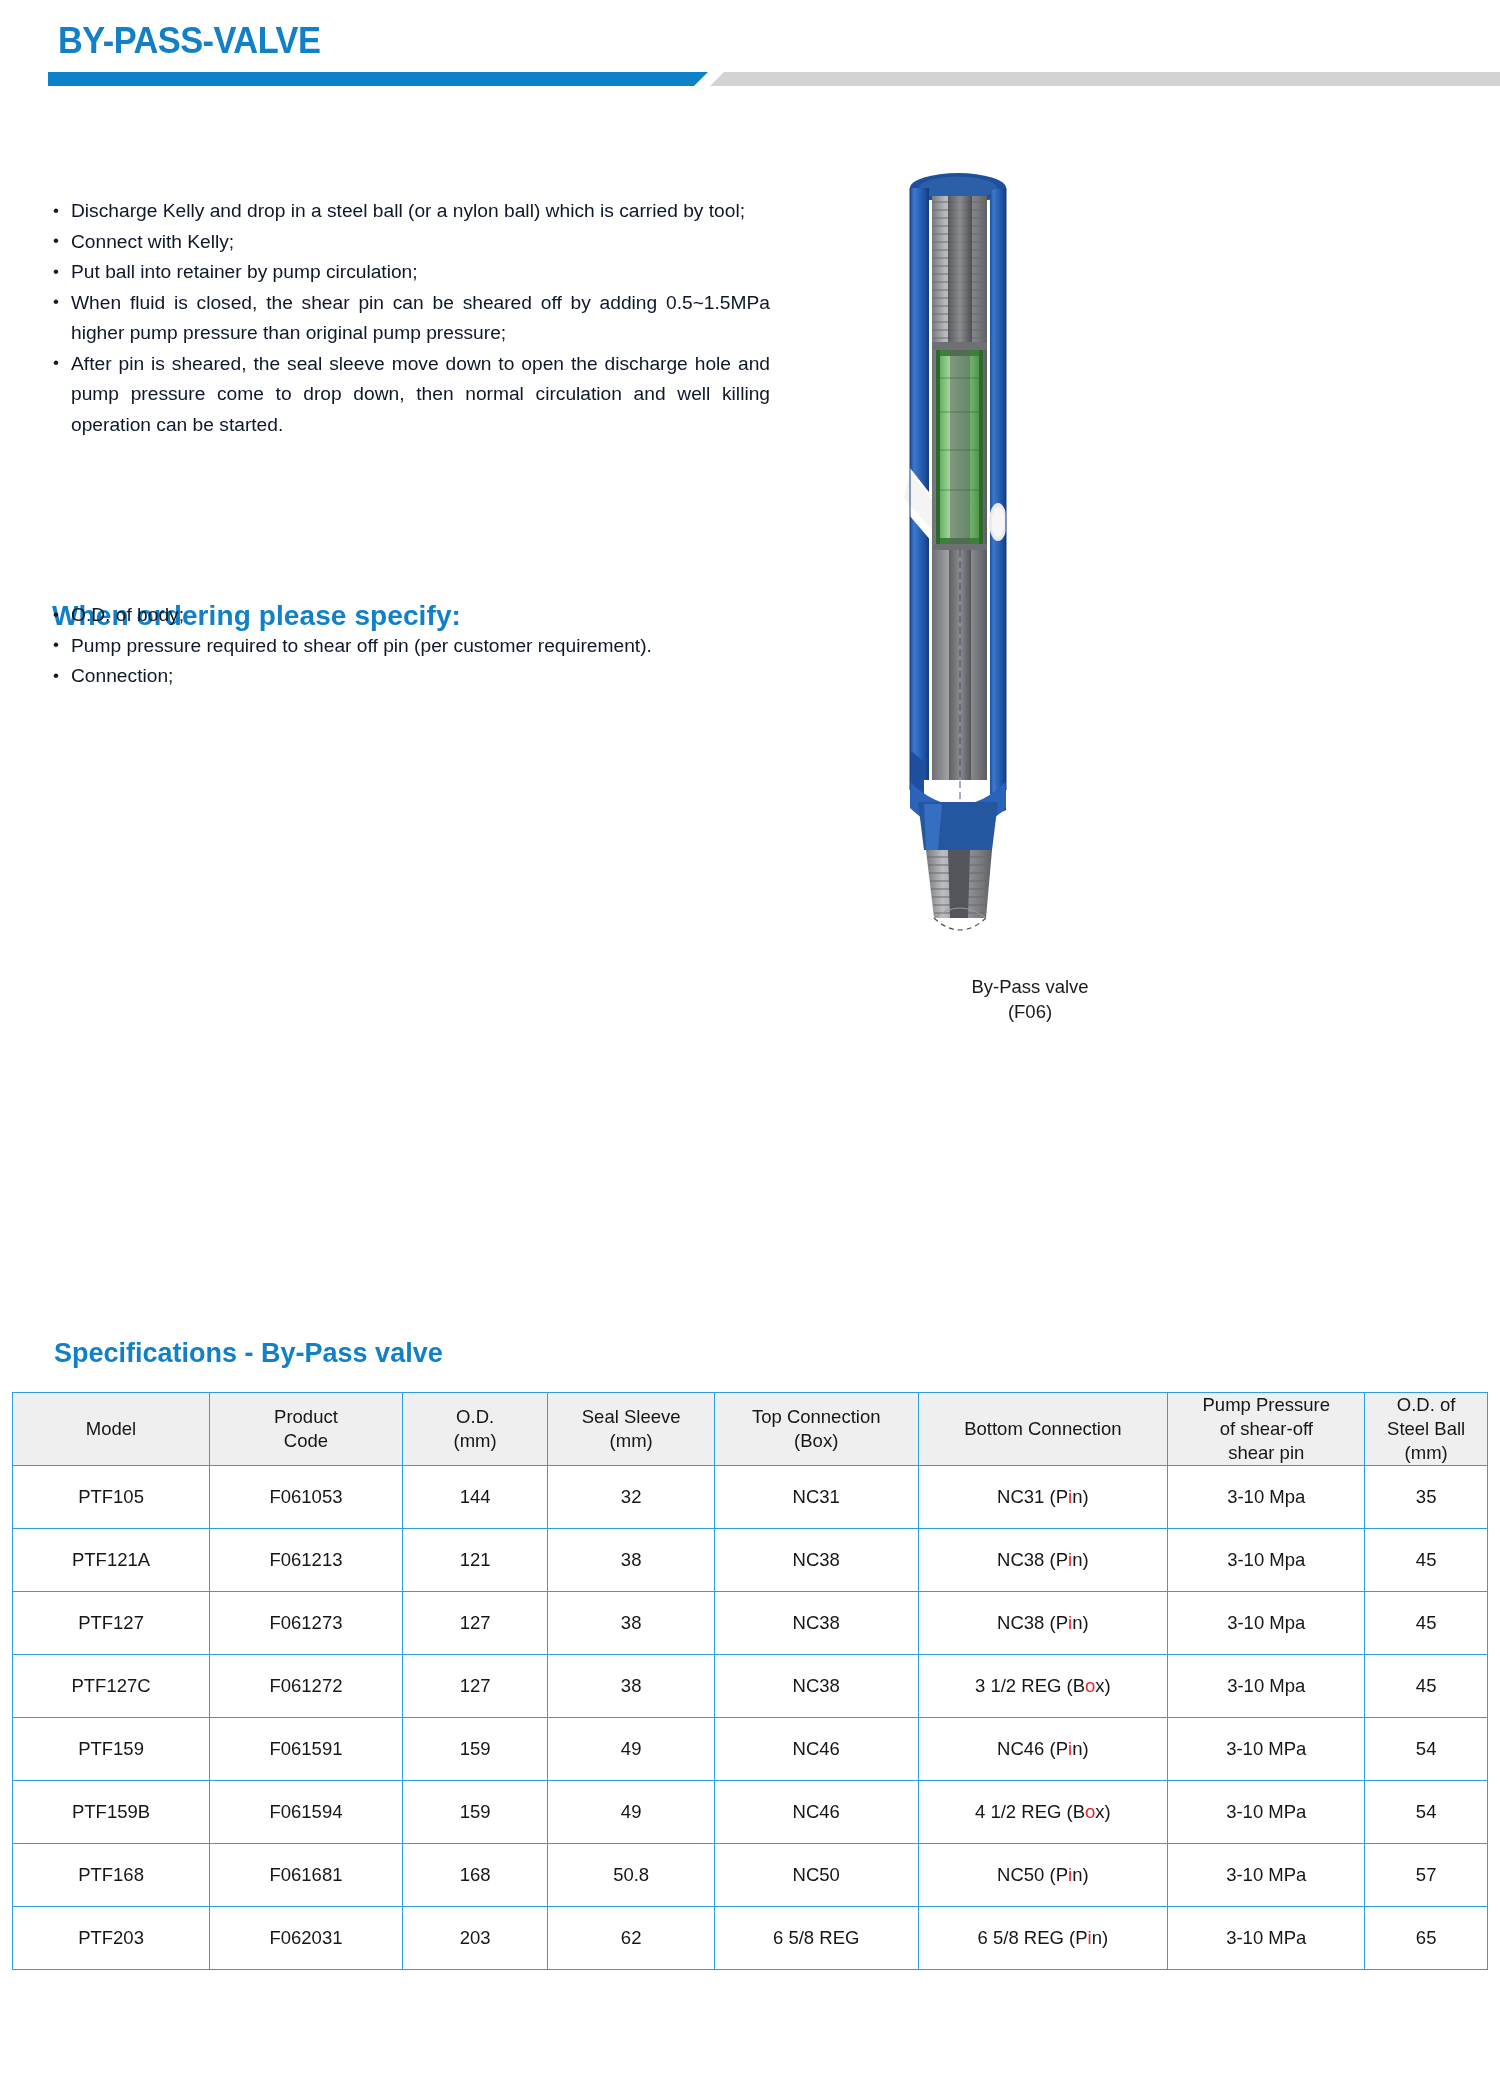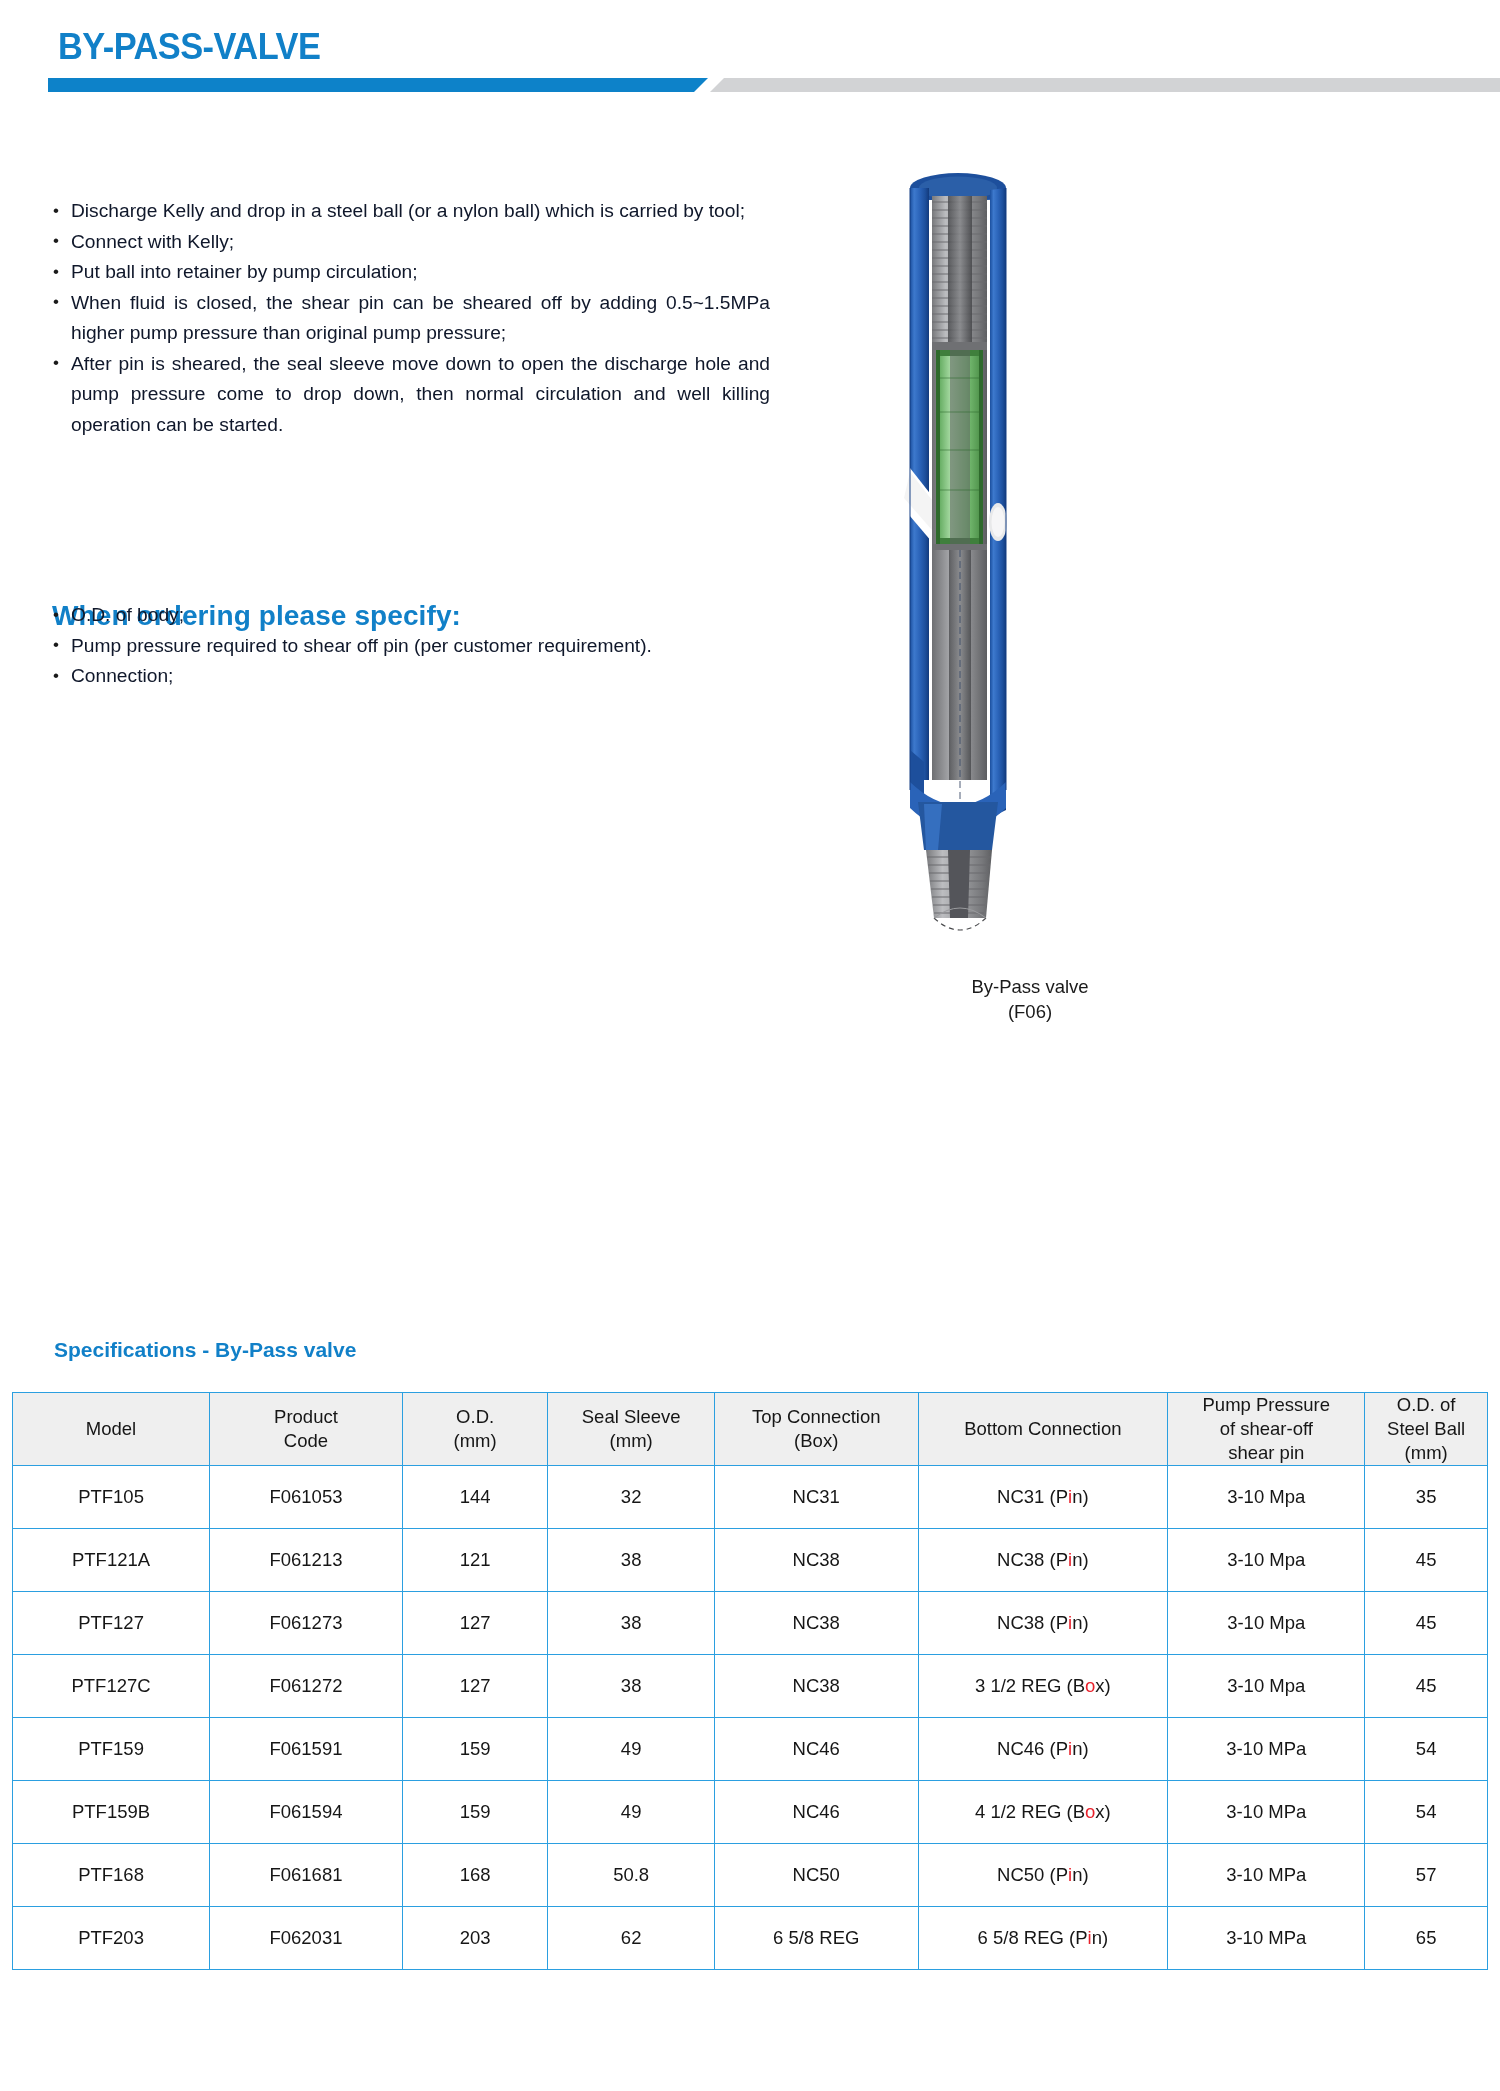--- a/index.html
+++ b/index.html
@@ -12,21 +12,21 @@
     height: 2091px;
     position: relative;
     font-family: "Liberation Sans", sans-serif;
     color: #000000;
     overflow: hidden;
   }
 
   
   #header {
     position: absolute;
-    left: 0; top: 10px;
+    left: 0; top: 4px;
     width: 1304px;
     height: 110px;
     text-decoration: underline;
   }
   #page-title {
     position: absolute;
     left: 58px;
     top: 16px;
     font-size: 37px;
     font-weight: bold;
@@ -146,21 +146,21 @@
     color: #1a1a1a;
     font-family: "Liberation Sans Narrow", "Liberation Sans", sans-serif;
     margin-top: 36px;
   }
 
   
   #spec-heading {
     position: absolute;
     left: 54px;
     top: 1338px;
-    font-size: 21px;
+    font-size: 27px;
     font-weight: bold;
     color: #1180c8;
     font-family: "Liberation Sans Narrow", "Liberation Sans", sans-serif;
     white-space: nowrap;
   }
 
   #spec-table-wrap {
     position: absolute;
     left: 12px;
     top: 1392px;

